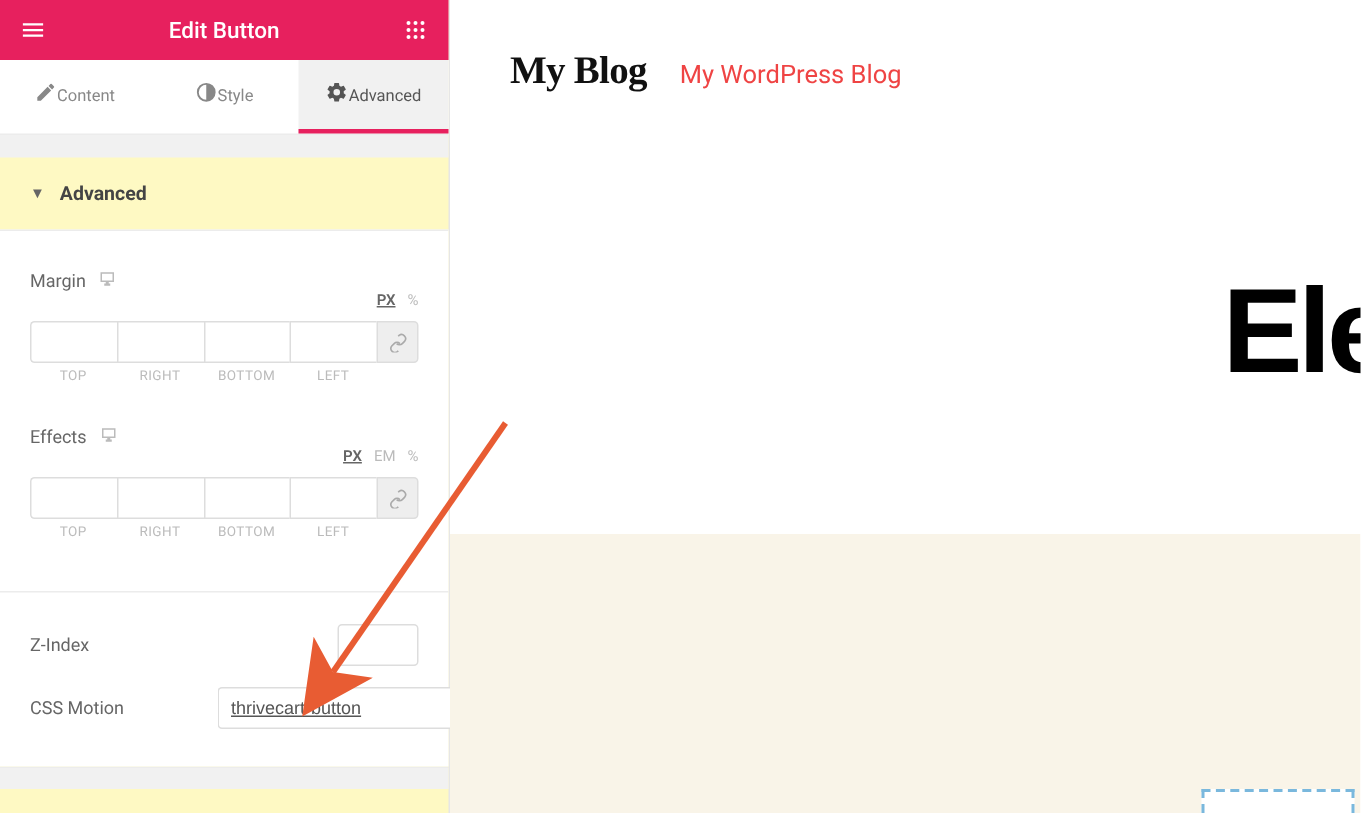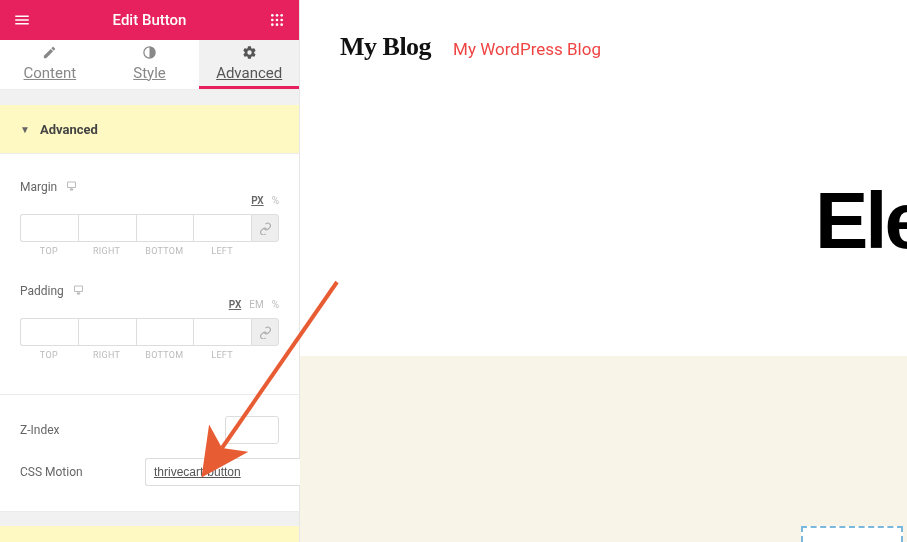--- a/index.html
+++ b/index.html
@@ -3,21 +3,21 @@
 <meta charset="utf-8">
 <style>
   * { box-sizing: border-box; margin: 0; padding: 0; }
   body { font-family: -apple-system, BlinkMacSystemFont, "Segoe UI", Roboto, Helvetica, Arial, sans-serif; background:#fff; width:907px; height:542px; overflow:hidden; position:relative; }
   .panel { position:absolute; left:0; top:0; width:300px; height:542px; background:#fef9c3; border-right:1px solid #e6e6e6; }
   .panel-header { height:40px; background:#e7205e; color:#fff; display:flex; align-items:center; justify-content:space-between; padding:0 12px; }
   .panel-title { flex:1; text-align:center; font-size:15px; font-weight:500; }
   .hamburger, .apps-icon { width:20px; height:20px; display:flex; align-items:center; justify-content:center; cursor:pointer; }
   .hamburger svg, .apps-icon svg { fill:#fff; }
   .tabs { display:flex; height:50px; background:#fff; border-bottom:1px solid #ececec; }
-  .tab { flex:1; display:flex; flex-direction:column; align-items:center; justify-content:center; font-size:15px; color:#888; cursor:pointer; border-bottom:3px solid transparent;text-decoration:underline; }
+  .tab { flex:1; display:flex; flex-direction:row; align-items:center; justify-content:center; font-size:11px; color:#888; cursor:pointer; border-bottom:3px solid transparent; }
   .tab.active { background:#f1f1f1; border-bottom-color:#e7205e; color:#555; }
   .tab svg { fill:#888; margin-bottom:4px; width:15px; height:15px; }
   .tab.active svg { fill:#555; }
   .spacer-thin { height:15px; background:#f1f1f1; }
 
   .section { border-bottom:1px solid #ececec; }
   .section-header { height:48px; display:flex; align-items:center; padding:0 20px; font-size:13px; font-weight:700; color:#444; cursor:pointer; }
   .section-header .caret { margin-right:10px; color:#666; font-size:10px; }
   .section-body { background:#fff; padding:14px 20px 18px; border-top:1px solid #ececec; }
 
@@ -138,21 +138,21 @@
             <svg viewBox="0 0 24 24">
                 <path d="M10 13a5 5 0 0 0 7 0l3-3a5 5 0 0 0-7-7l-1 1m2 9a5 5 0 0 0-7 0l-3 3a5 5 0 0 0 7 7l1-1" fill="none" stroke="#aaa" stroke-width="2"></path>
               </svg>
           </div>
         </div>
       </div>
 
       <div class="control-row">
         <div class="control-label-row">
           <div class="control-label">
-            <span>Padding</span>
+            <span>Effects</span>
             <span class="responsive-icon">
               <svg viewBox="0 0 24 24">
                   <path d="M4 4h16v11H4z M9 19h6v1H9z M11 15h2v4h-2z" fill="none" stroke="#bbb" stroke-width="2"></path>
                 </svg>
             </span>
           </div>
           <div class="units">
             <span class="unit active">PX</span>
             <span class="unit">EM</span>
             <span class="unit">%</span>

